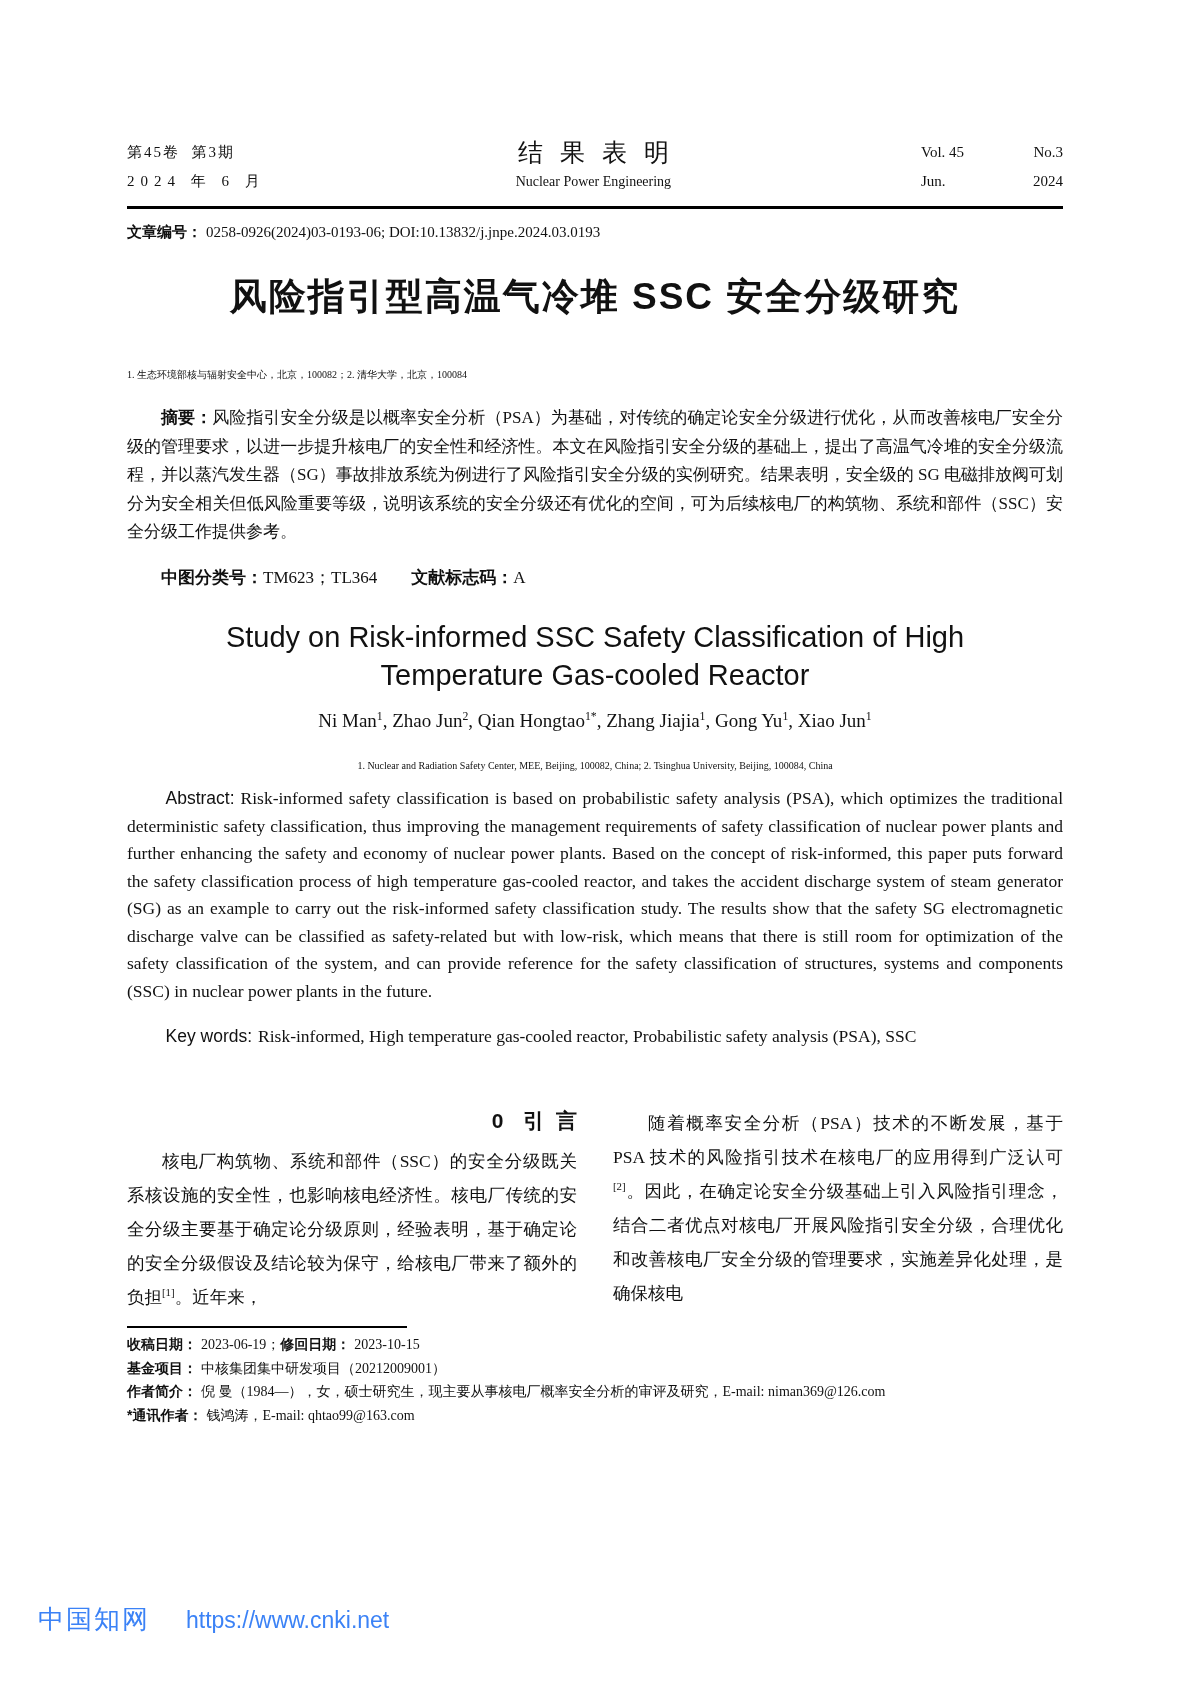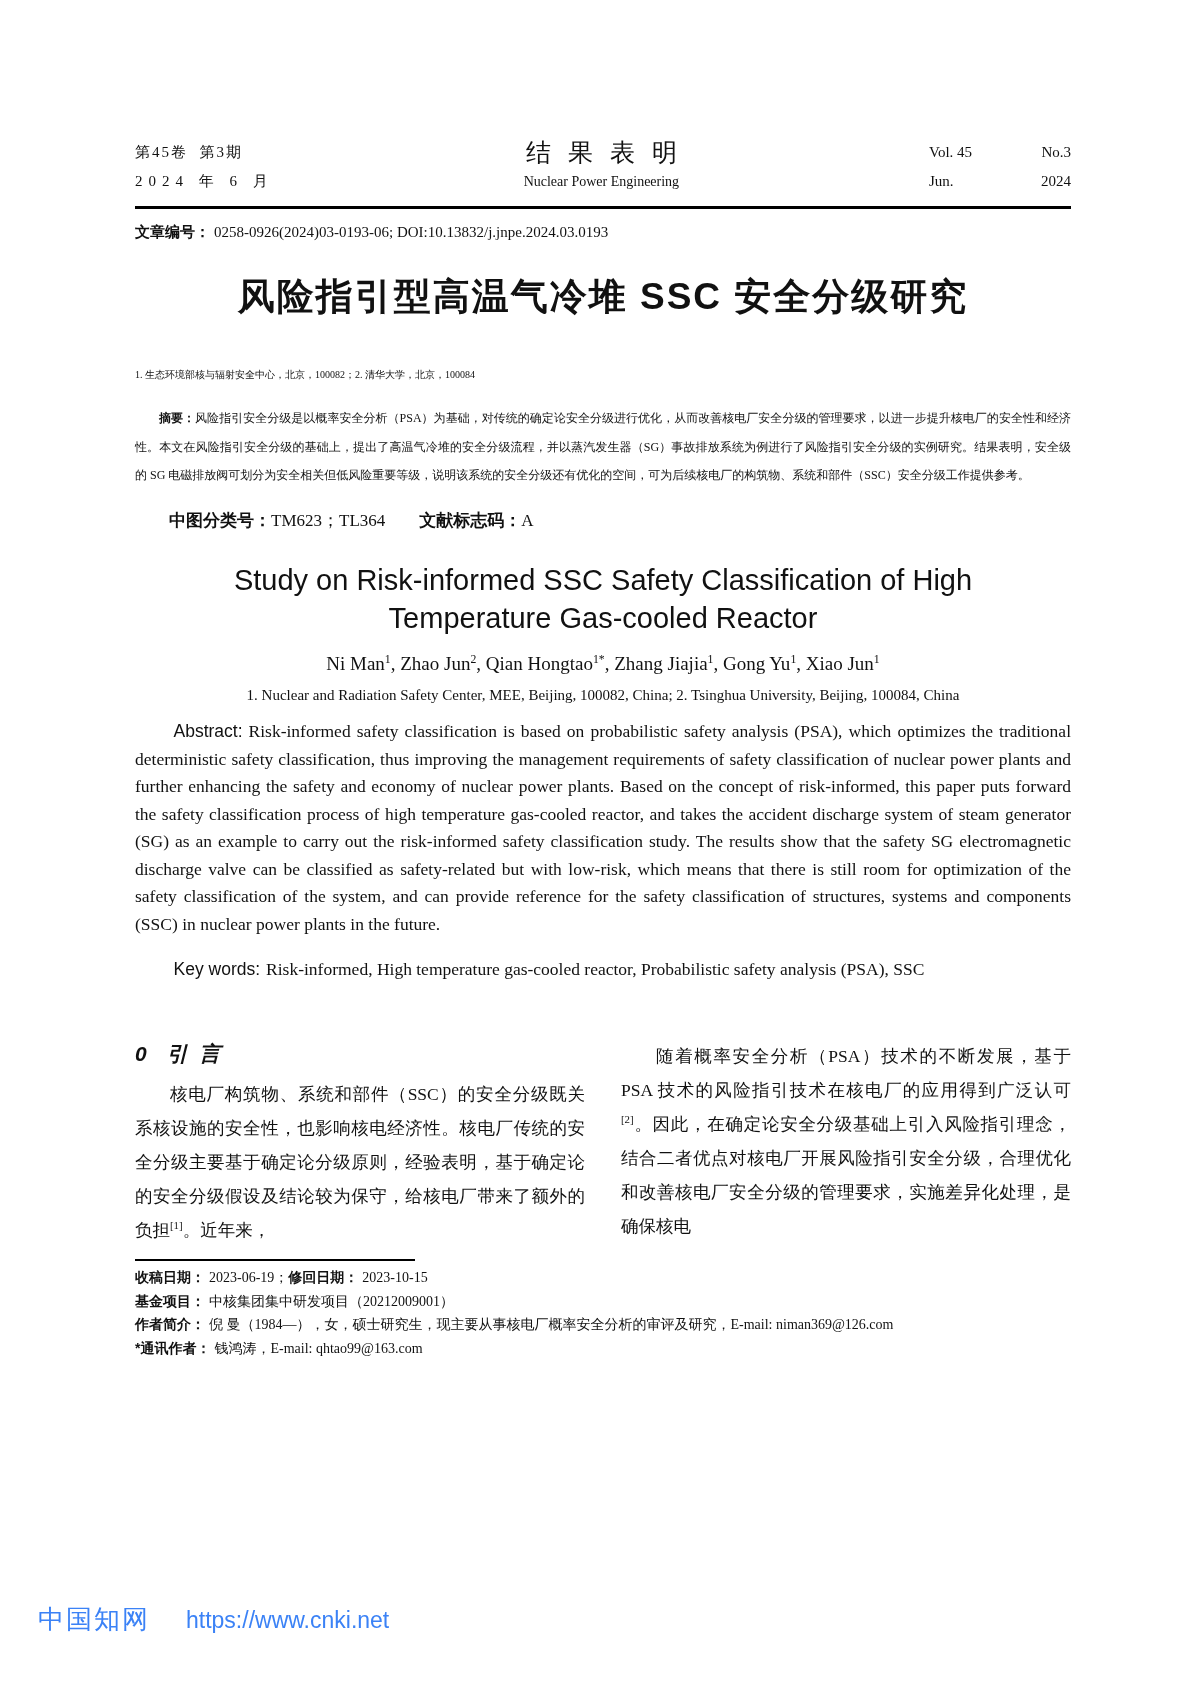--- a/index.html
+++ b/index.html
@@ -1,20 +1,20 @@
 <!DOCTYPE html>
 <html><head>
 <meta charset="utf-8">
 <style>
   html,body { margin:0; padding:0; background:#ffffff; }
   .page {
     position:relative; width:1190px; height:1684px; background:#ffffff;
     font-family:"Liberation Serif","DejaVu Serif",serif; color:#111; overflow:hidden;
   }
-  .content { position:absolute; left:135px; top:138px; width:936px; }
+  .content { position:absolute; left:127px; top:138px; width:936px; }
 
   .hei { font-family:"Liberation Sans","DejaVu Sans",sans-serif; font-weight:bold; }
   .pre { white-space:pre; }
   sup { font-size:62%; line-height:0; vertical-align:super; }
 
   
   .jheader { display:flex; justify-content:space-between; align-items:flex-start; }
   .jh-left { font-size:15px; line-height:29px; }
   .jh-left .row1 { letter-spacing:2px; }
   .jh-left .row2 { letter-spacing:6px; }
@@ -27,38 +27,38 @@
 
   .article-id { margin-top:14px; font-size:15px; }
   .article-id .lbl { margin-right:4px; }
 
   .title-cn { margin:30px 0 0 0; text-align:center; font-size:37px; letter-spacing:2px;
               font-family:"Liberation Sans","DejaVu Sans",sans-serif; font-weight:bold; }
 
   .authors-cn { margin-top:24px; text-align:center; font-size:21px; }
   .affil-cn { margin-top:46px; font-size:10px; }
 
-  .abs-cn { margin-top:22px; font-size:12px; line-height:28.5px; text-align:justify; text-indent:2em; }
+  .abs-cn { margin-top:22px; font-size:17px; line-height:28.5px; text-align:justify; text-indent:2em; }
   .kw-cn, .clc-line { font-size:17px; line-height:28.5px; text-indent:2em; }
   .clc-line .gap { display:inline-block; width:2em; }
 
   .title-en { margin:26px auto 0 auto; width:830px; text-align:center; font-size:29px; line-height:38px;
               font-family:"Liberation Sans","DejaVu Sans",sans-serif; font-weight:normal; }
   .authors-en { margin-top:16px; text-align:center; font-size:19px; }
-  .affil-en { margin-top:12px; text-align:center; font-size:15px; }
+  .affil-en { margin-top:28px; text-align:center; font-size:10px; }
 
   .abs-en { margin-top:14px; font-size:17.5px; line-height:27.5px; text-align:justify; text-indent:2.2em; }
   .kw-en { font-size:17.5px; line-height:27.5px; text-indent:2.2em; }
   .abs-en .lbl, .kw-en .lbl { font-family:"Liberation Sans","DejaVu Sans",sans-serif; margin-right:6px; }
 
   
   .columns { display:flex; gap:36px; margin-top:56px; }
   .col { width:450px; font-size:17.5px; line-height:34px; text-align:justify; }
   .sec-head { font-family:"Liberation Sans","DejaVu Sans",sans-serif; font-weight:bold;
-              font-size:21px; line-height:30px; margin:0 0 8px 0; text-align:left;font-style:italic; }
+              font-size:21px; line-height:30px; margin:0 0 8px 0; text-align:right; }
   .sec-head .num { margin-right:20px; }
   .col p { margin:0; text-indent:2em; }
 
   
   .footnote { margin-top:12px; font-size:14px; line-height:23.5px; }
   .fn-rule { width:280px; border-top:2px solid #000; margin-bottom:5px; }
   .fn-line .lbl { margin-right:4px; }
 
   
   .watermark { position:absolute; left:38px; top:1602px; color:#3b82f6;

